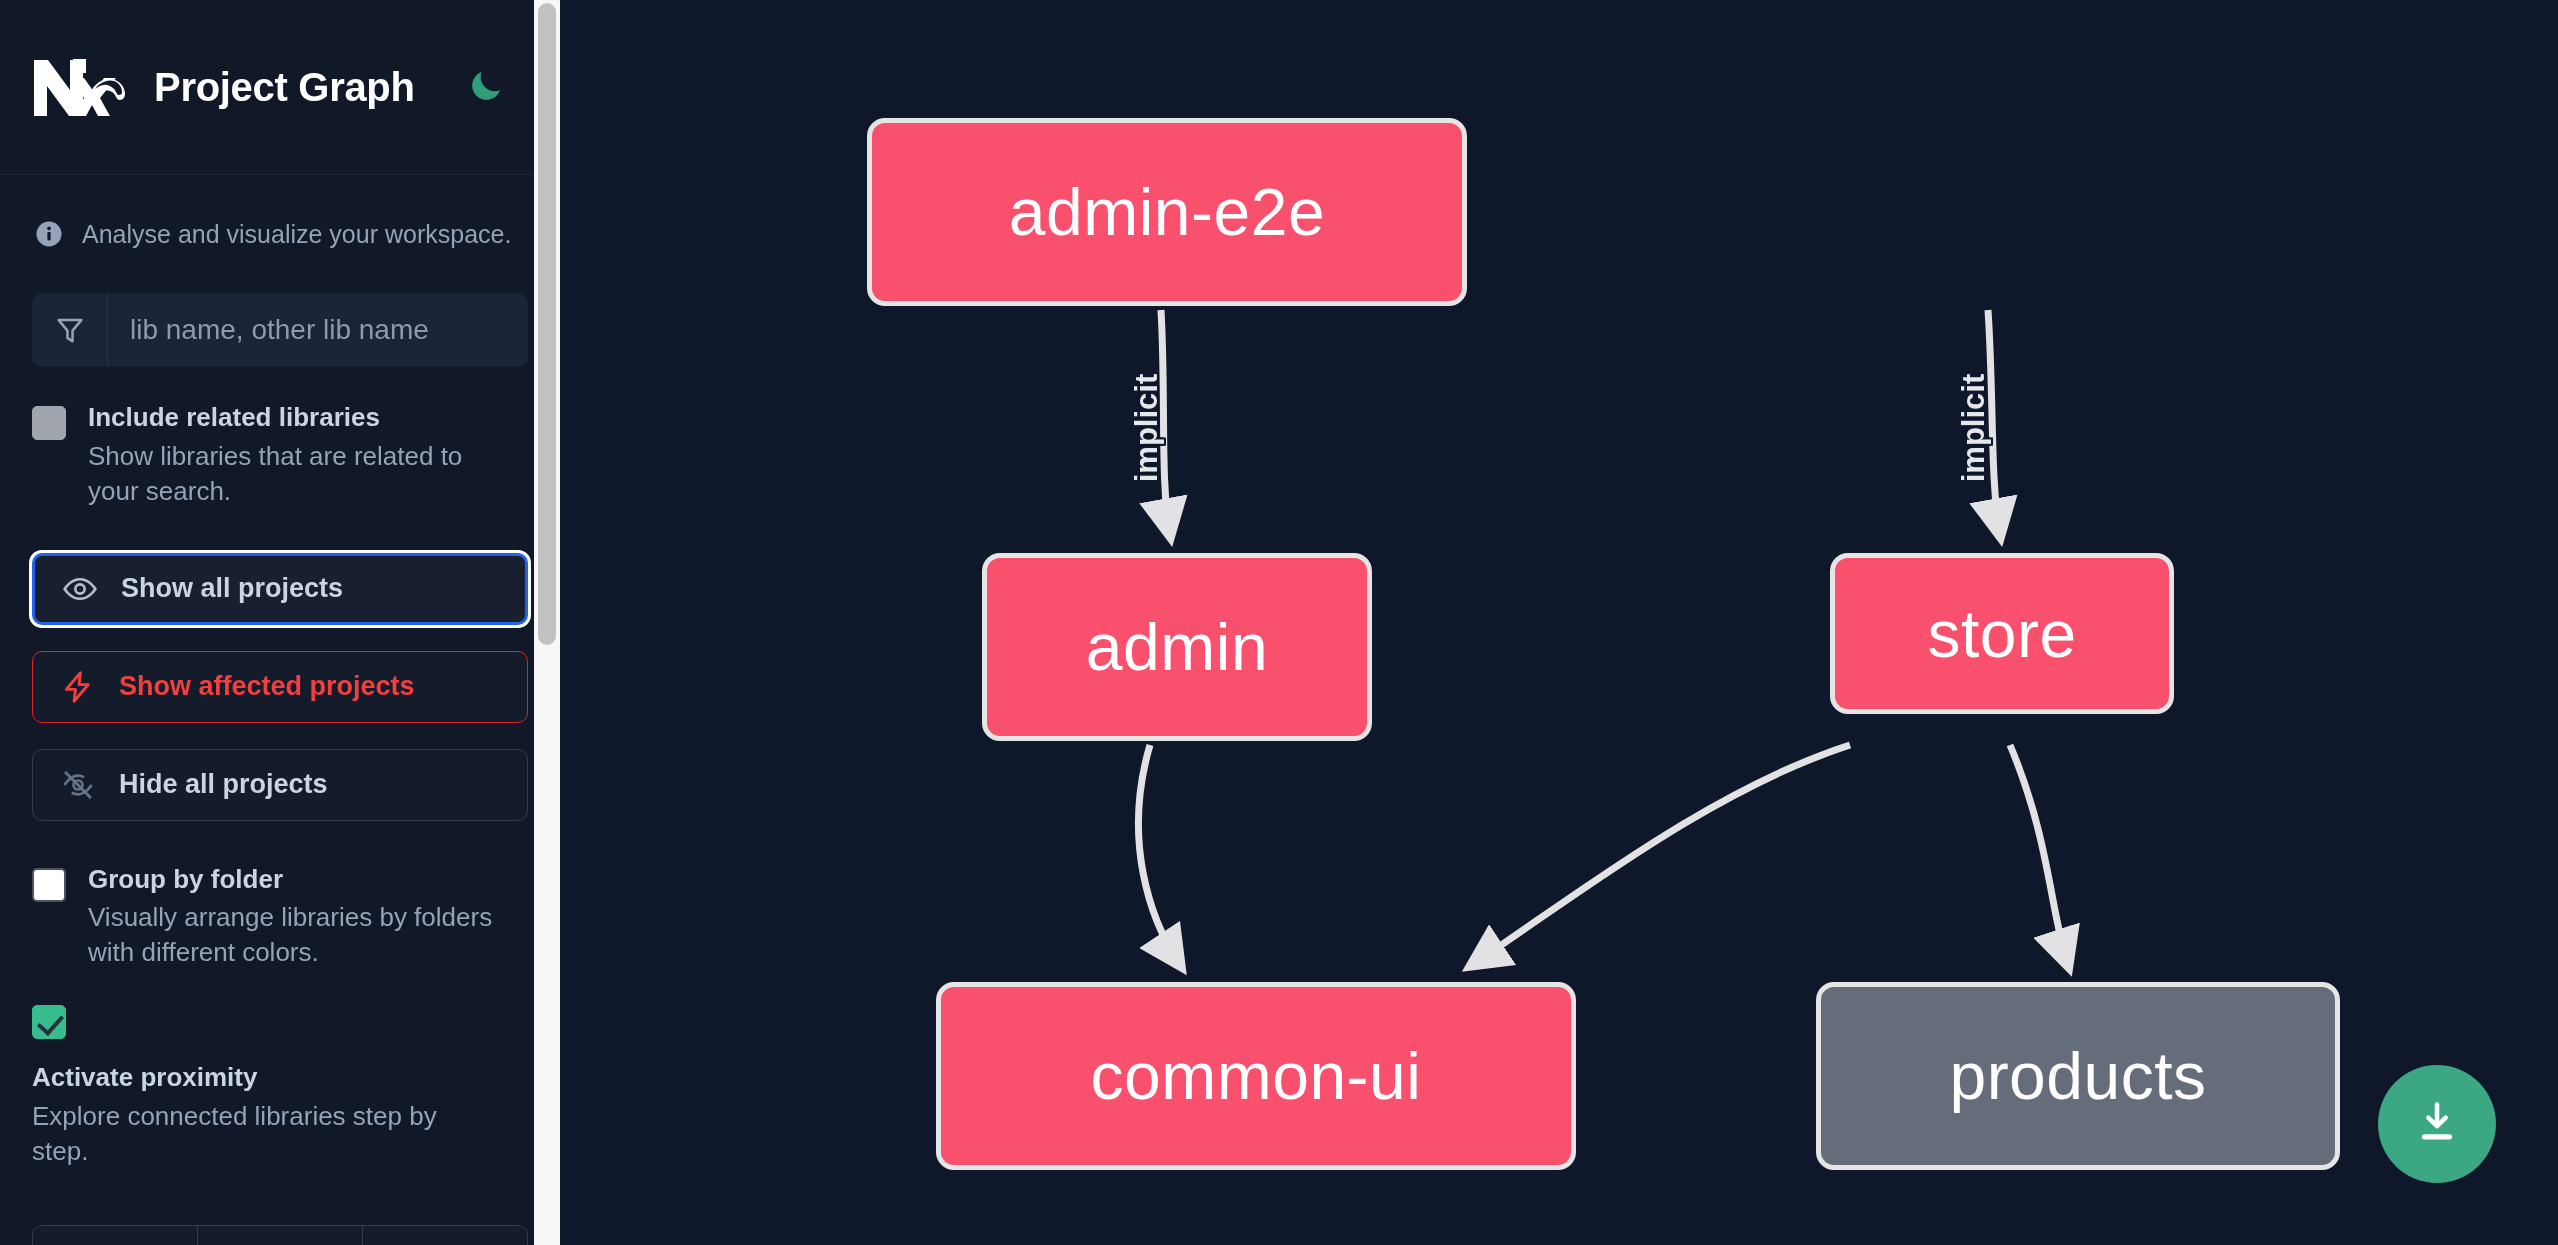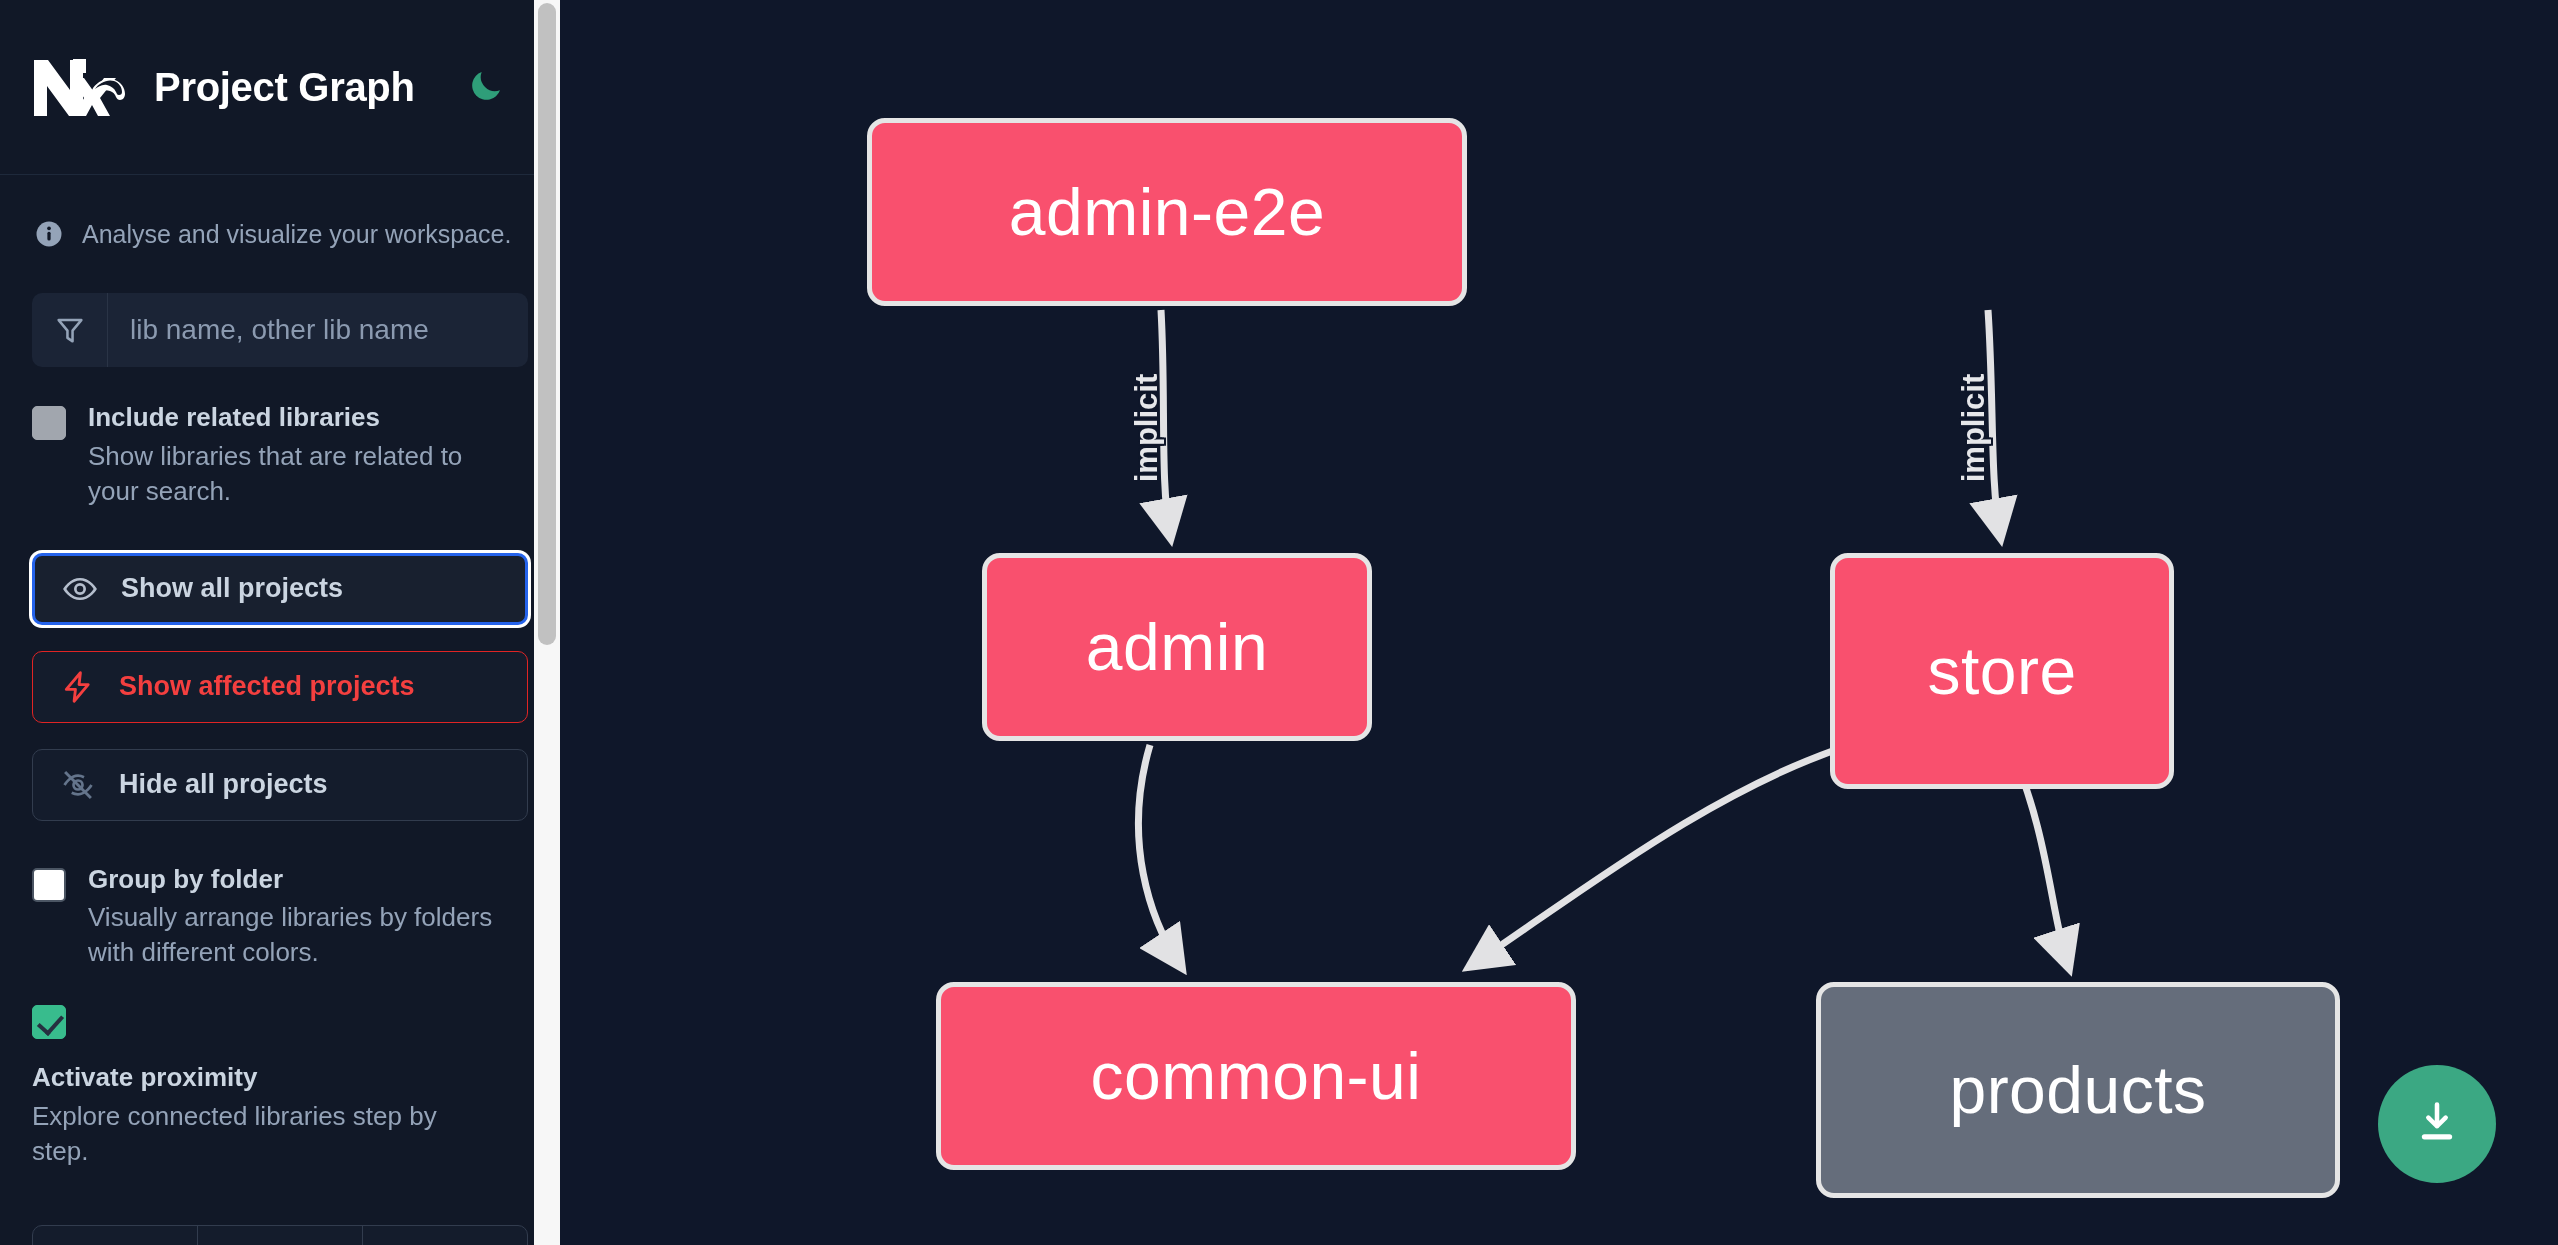--- a/index.html
+++ b/index.html
@@ -386,23 +386,23 @@
         <path d="M601,310 C606,400 600,480 610,535"></path>
         <path d="M1428,310 C1434,400 1430,480 1440,535"></path>
         <path d="M590,745 C562,840 590,920 620,965"></path>
         <path d="M1290,745 C1150,790 1010,900 912,965"></path>
         <path d="M1450,745 C1490,840 1490,910 1508,965"></path>
       </g>
     </svg>
 
     <div class="node pink" style="left:307px;  top:118px; width:600px; height:188px;">admin-e2e</div>
     <div class="node pink" style="left:422px;  top:553px; width:390px; height:188px;">admin</div>
-    <div class="node pink" style="left:1270px; top:553px; width:344px; height:236px;">store</div>
+    <div class="node pink" style="left:1270px; top:553px; width:344px; height:161px;">store</div>
     <div class="node pink" style="left:376px;  top:982px; width:640px; height:188px;">common-ui</div>
-    <div class="node gray" style="left:1256px; top:982px; width:524px; height:216px;">products</div>
+    <div class="node gray" style="left:1256px; top:982px; width:524px; height:188px;">products</div>
 
     <div class="edge-label" style="left:533px; top:410px; transform:rotate(-90deg);">implicit</div>
     <div class="edge-label" style="left:1360px; top:410px; transform:rotate(-90deg);">implicit</div>
 
     <button id="fab-download">
       <span>
         <svg width="52" height="52" viewBox="0 0 24 24">
           <path fill="none" stroke="#FFFFFF" stroke-width="2.1" stroke-linecap="round" stroke-linejoin="round" d="M12 3.5v10m0 0 4-4m-4 4-4-4"></path>
           <line x1="6.2" y1="18.4" x2="17.8" y2="18.4" stroke="#FFFFFF" stroke-width="2.4" stroke-linecap="round"></line>
         </svg>

